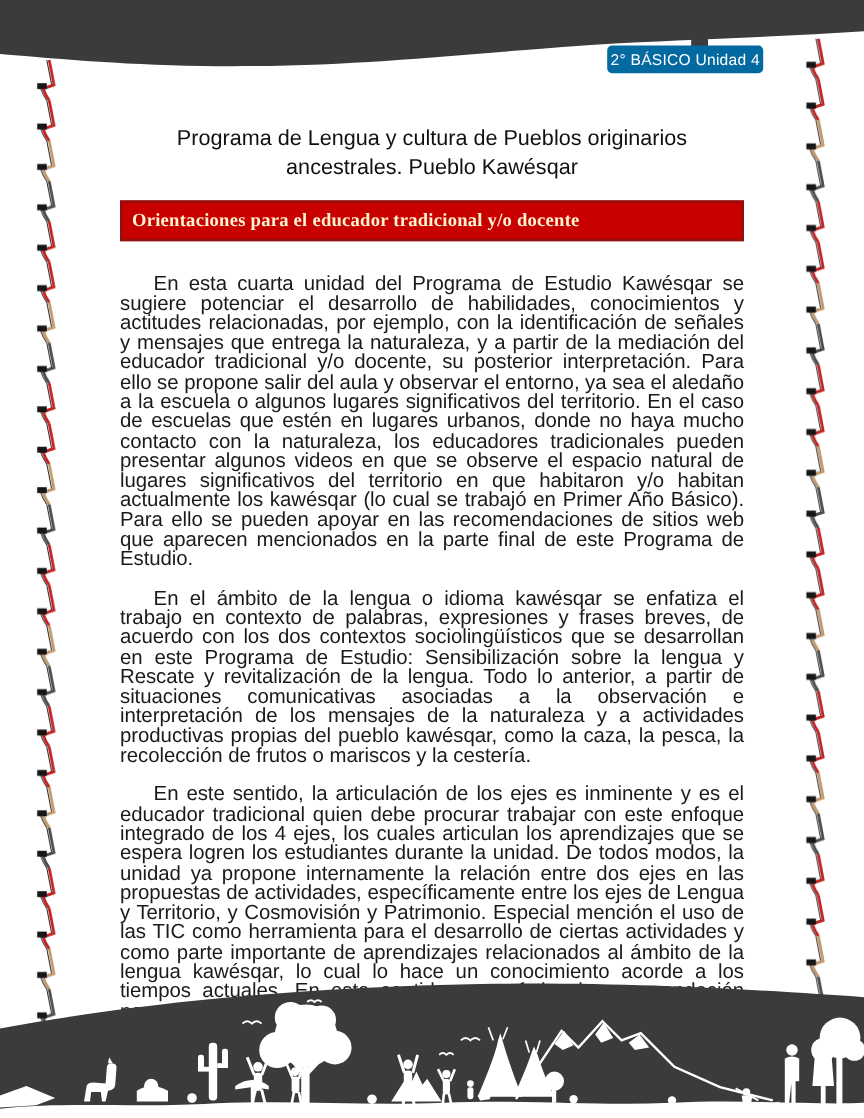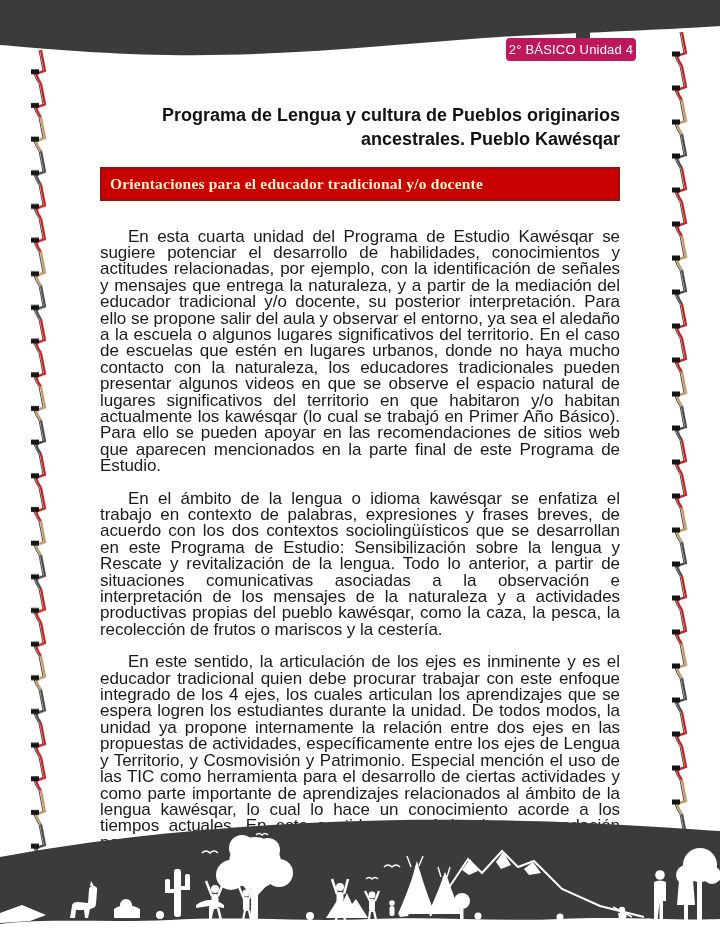--- a/index.html
+++ b/index.html
@@ -6,33 +6,33 @@
   #page{
     position:relative;width:720px;height:932px;margin:0 auto;
     background:#ffffff;overflow:hidden;
     font-family:"Liberation Sans","DejaVu Sans",sans-serif;
     color:#1a1a1a;
   }
   
   .top-band{position:absolute;top:0;left:0;width:720px;height:64px;}
   .unit-badge{
     position:absolute;top:38px;left:506px;width:130px;height:23px;
-    background:#be185d;border-radius:4px;
+    background:#0369a1;border-radius:4px;
     display:flex;align-items:center;justify-content:center;
     color:#ffffff;font-size:13px;letter-spacing:.2px;
   }
   .badge-tab{position:absolute;top:26px;left:576px;width:14px;height:14px;background:#3b3b3b;}
   
   .zig{position:absolute;width:26px;}
   .zig.left{left:27px;top:50px;height:808px;}
   .zig.right{left:668px;top:32px;height:816px;}
   
   .content{position:absolute;left:100px;top:104px;width:520px;}
   .doc-title{
-    font-size:18px;font-weight:bold;text-align:right;
+    font-size:18px;font-weight:normal;text-align:center;
     line-height:1.32;margin:0 0 10px 0;color:#111;
   }
   .banner{
     background:#c90000;border:2px solid #8e1010;
     height:30px;display:flex;align-items:center;
     padding-left:8px;margin-bottom:28px;margin-top:15px;
   }
   .banner-text{
     font-family:"Liberation Serif","DejaVu Serif",serif;
     font-weight:bold;font-size:15.5px;color:#fdf3d1;letter-spacing:.2px;

